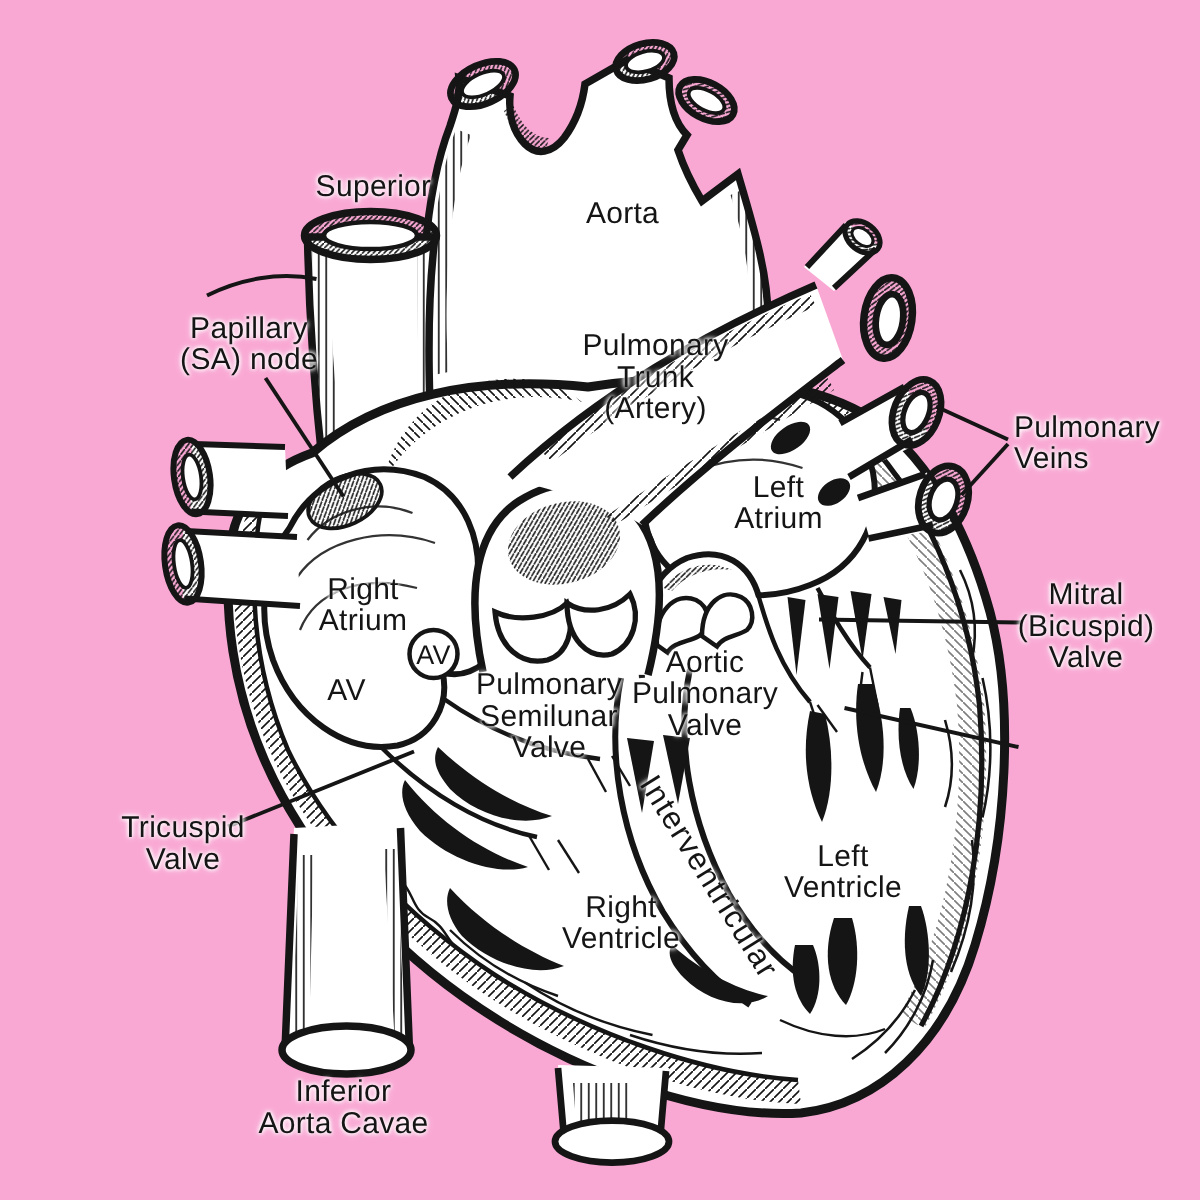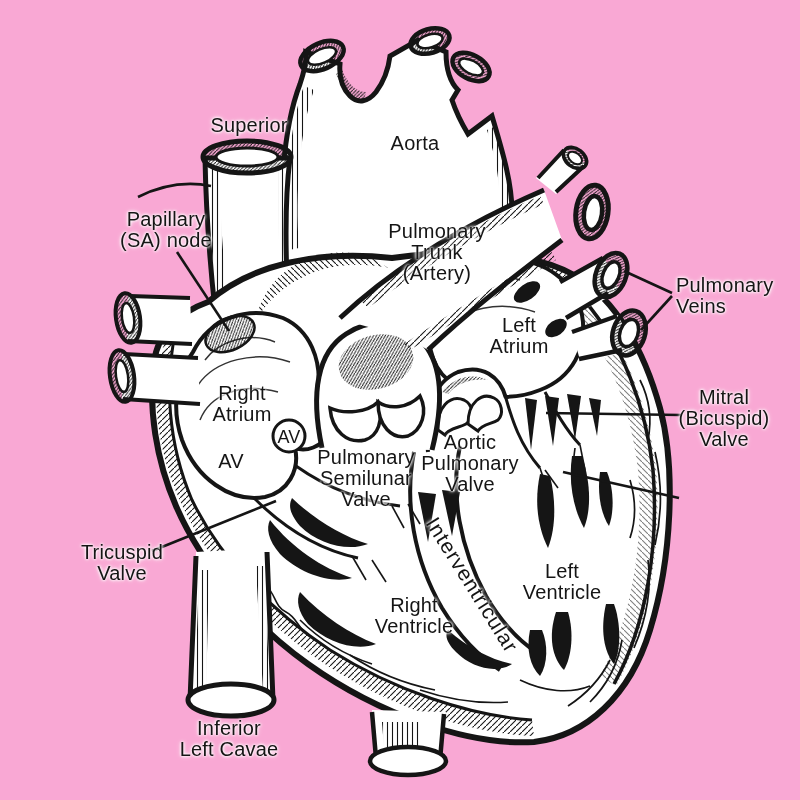--- a/index.html
+++ b/index.html
@@ -286,14 +286,14 @@
 (Bicuspid)
 Valve</div>
   <div class="lbl" style="left:122px;top:563px">Tricuspid
 Valve</div>
   <div class="lbl lbl-rot" style="left:472px;top:585px">Interventricular</div>
   <div class="lbl" style="left:562px;top:582px">Left
 Ventricle</div>
   <div class="lbl" style="left:414px;top:616px">Right
 Ventricle</div>
   <div class="lbl" style="left:229px;top:739px">Inferior
-Left Cavae</div>
+Aorta Cavae</div>
 </div>
 
 </body></html>

